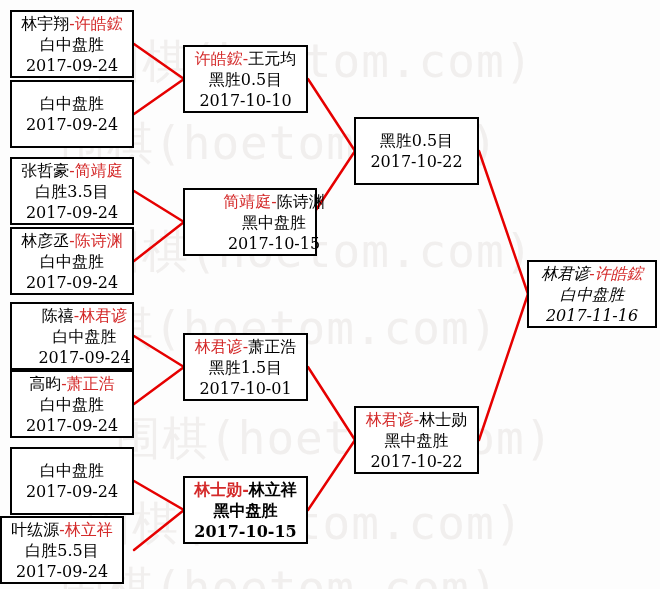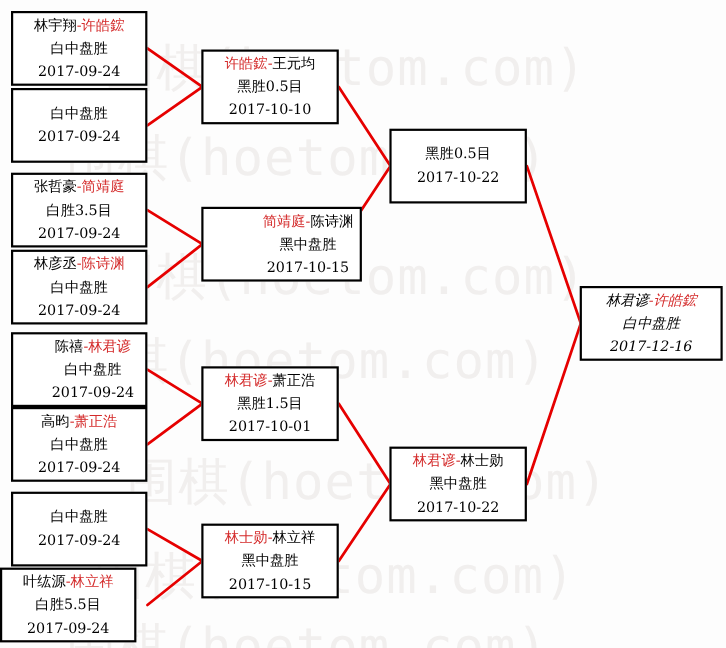--- a/index.html
+++ b/index.html
@@ -35,21 +35,21 @@
     position:absolute;
     box-sizing:border-box;
     background:#ffffff;
     border:2px solid var(--box-border);
     display:flex;
     flex-direction:column;
     justify-content:center;
     align-items:center;
     text-align:center;
     color:var(--box-text);
-    font-size:13px;
+    font-size:16px;
     line-height:21px;
     white-space:nowrap;
   }
   .match .win{color:var(--winner);}
   .match .sep{color:var(--winner);}
 </style>
 </head>
 <body>
 
 <div class="stage">
@@ -118,44 +118,44 @@
       <div class="match" style="left: 0; top: 516px; width: 124px; height: 68px;">
         <div><span class="">叶纮源</span><span class="sep">-</span><span class="win">林立祥</span></div>
         <div>白胜5.5目</div>
         <div>2017-09-24</div>
       </div>
       <div class="match" style="left: 183px; top: 45px; width: 125px; height: 68px;">
         <div><span class="win">许皓鋐</span><span class="sep">-</span><span class="">王元均</span></div>
         <div>黑胜0.5目</div>
         <div>2017-10-10</div>
       </div>
-      <div class="match" style="left: 183px; top: 188px; width: 146px; height: 68px; padding-left: 48px;">
+      <div class="match" style="left: 183px; top: 188px; width: 134px; height: 68px; padding-left: 48px;">
         <div><span class="win">简靖庭</span><span class="sep">-</span><span class="">陈诗渊</span></div>
         <div>黑中盘胜</div>
         <div>2017-10-15</div>
       </div>
       <div class="match" style="left: 183px; top: 333px; width: 125px; height: 68px; align-items: center;">
         <div><span class="win">林君谚</span><span class="sep">-</span><span class="">萧正浩</span></div>
         <div>黑胜1.5目</div>
         <div>2017-10-01</div>
       </div>
-      <div class="match" style="left: 183px; top: 476px; width: 125px; height: 68px;">
+      <div class="match" style="left: 183px; top: 476px; width: 125px; height: 68px; font-weight: bold;">
         <div><span class="win">林士勋</span><span class="sep">-</span><span class="">林立祥</span></div>
         <div>黑中盘胜</div>
         <div>2017-10-15</div>
       </div>
       <div class="match" style="left: 354px; top: 117px; width: 125px; height: 68px;">
         <div>黑胜0.5目</div>
         <div>2017-10-22</div>
       </div>
       <div class="match" style="left: 354px; top: 406px; width: 125px; height: 68px;">
         <div><span class="win">林君谚</span><span class="sep">-</span><span class="">林士勋</span></div>
         <div>黑中盘胜</div>
         <div>2017-10-22</div>
       </div>
       <div class="match" style="left: 527px; top: 260px; width: 130px; height: 68px; font-style: italic;">
         <div><span class="">林君谚</span><span class="sep">-</span><span class="win">许皓鋐</span></div>
         <div>白中盘胜</div>
-        <div>2017-12-16</div>
+        <div>2017-11-16</div>
       </div>
     </div>
 
 </div>
 
 </body></html>

